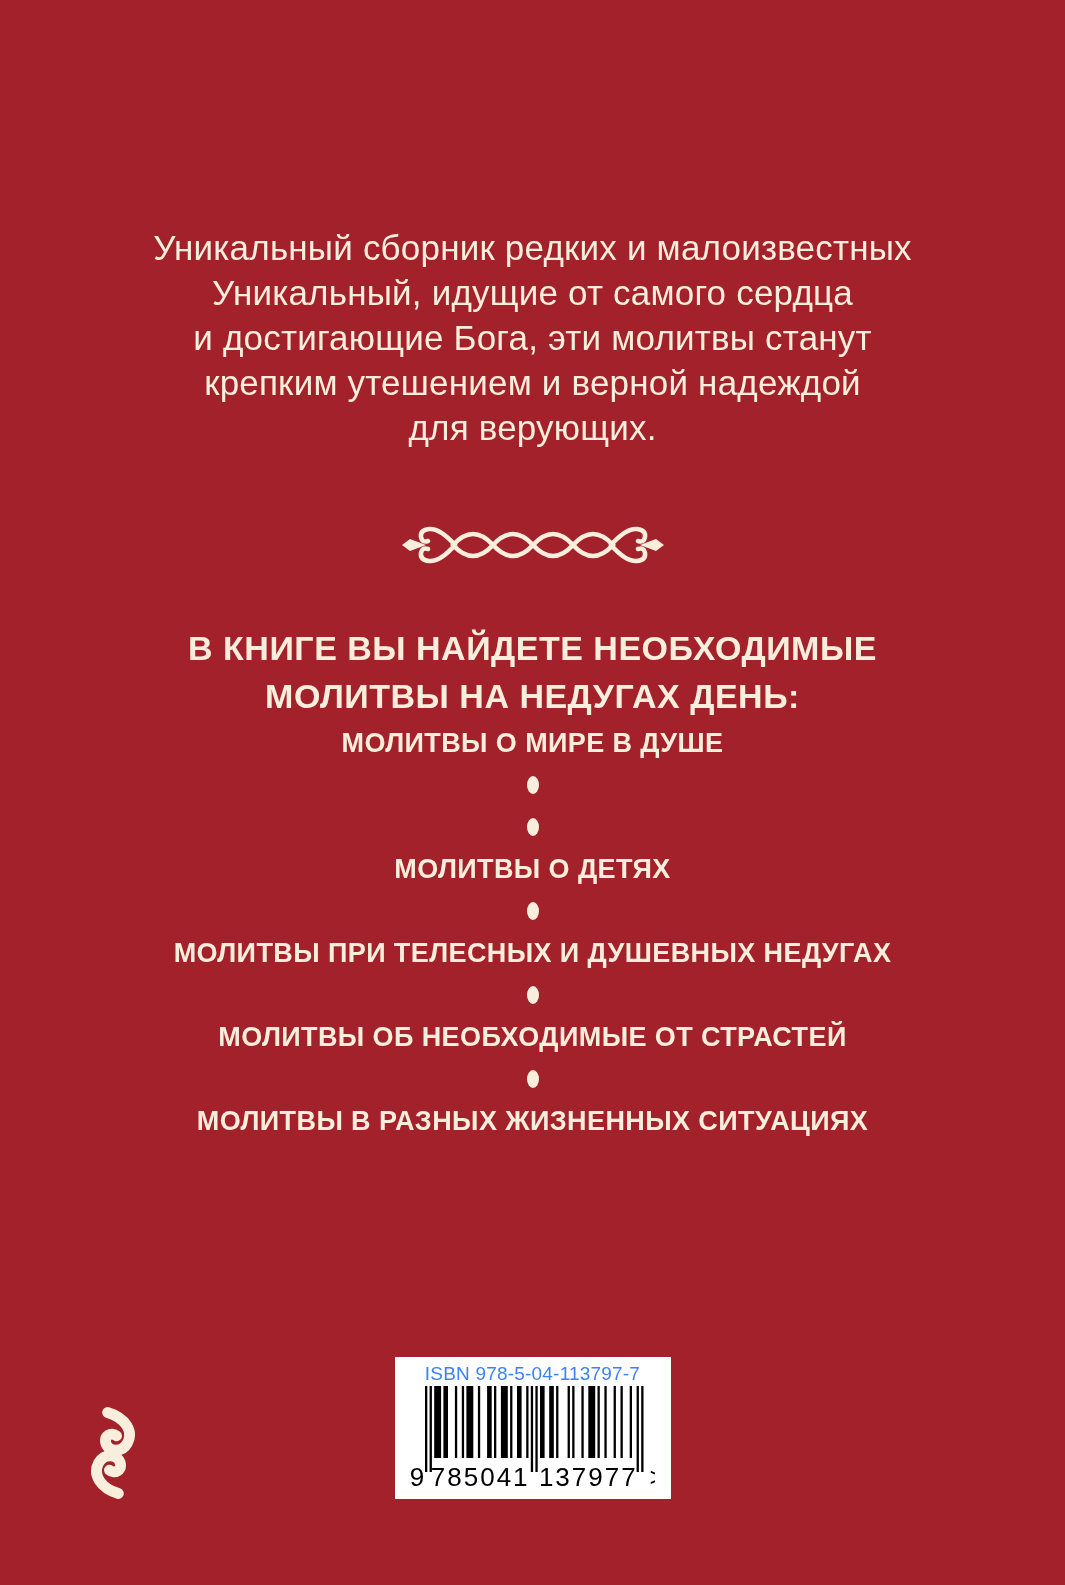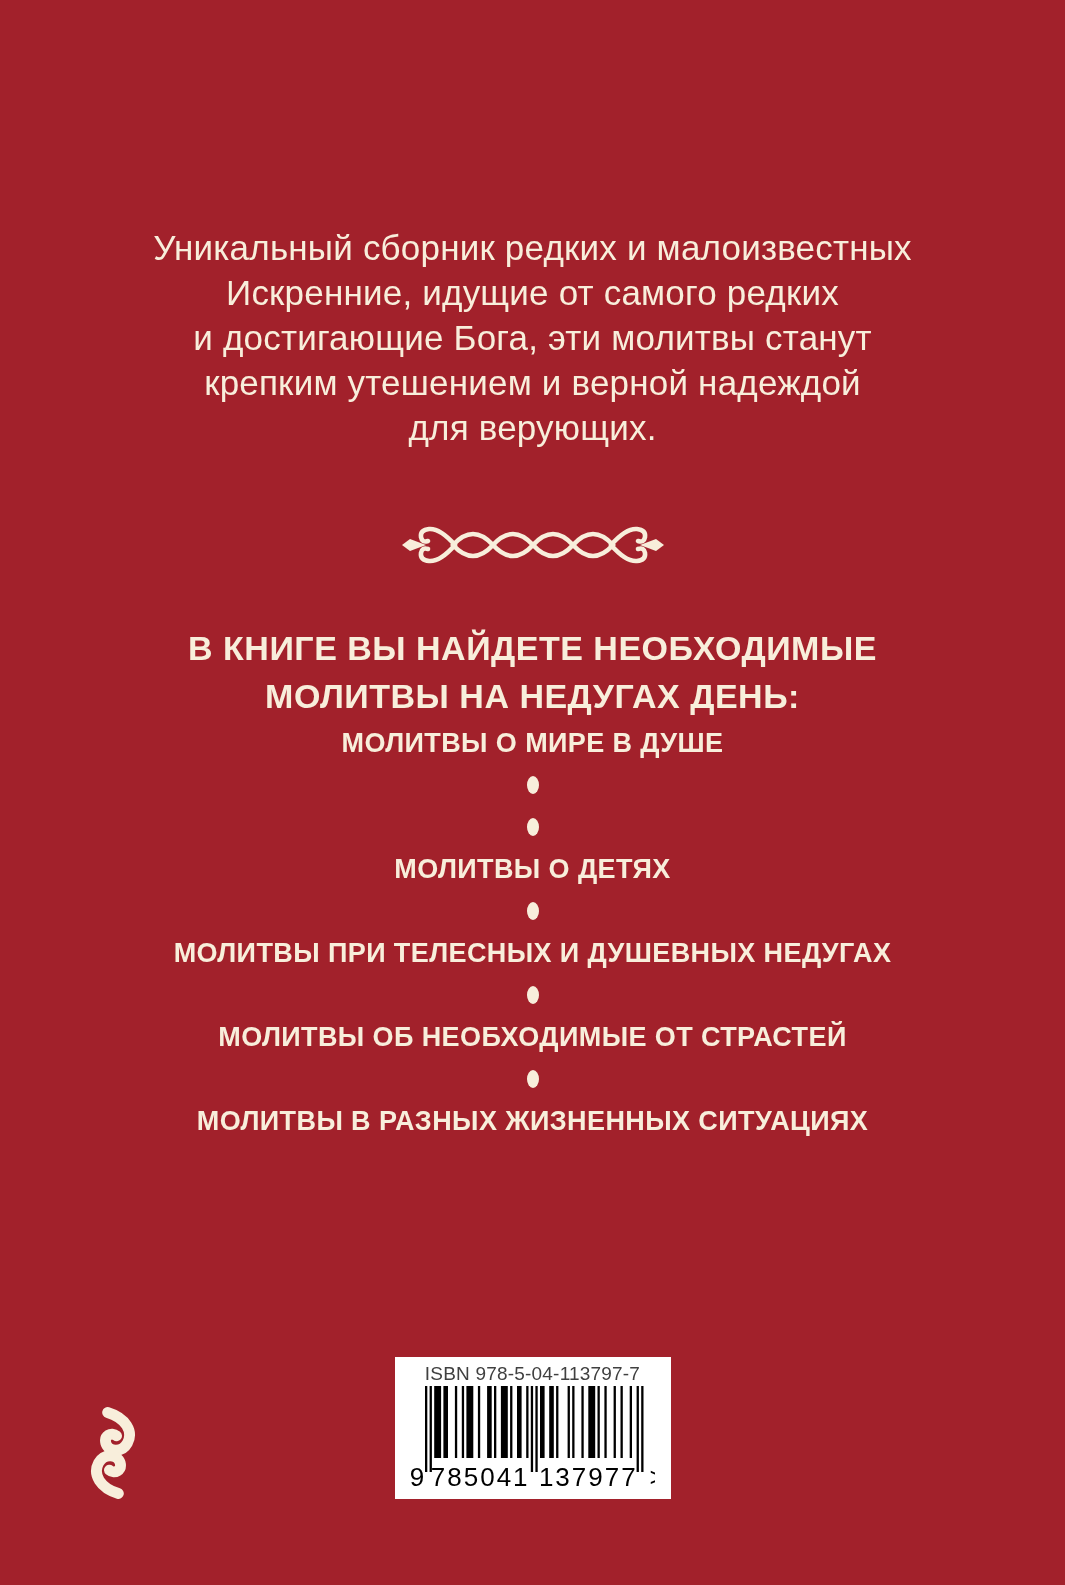--- a/index.html
+++ b/index.html
@@ -79,41 +79,41 @@
     width:276px;height:142px;
     background:#ffffff;
     color:#000;
     box-sizing:border-box;
     padding-top:6px;
     text-align:center;
   }
   .isbn-label{
     font-size:19px;
     line-height:22px;
-    color:#404040;
+    color:#3b82f6;
     letter-spacing:0.2px;
     white-space:nowrap;
   }
   .bc-box svg{display:block;margin:1px auto 0;}
   
   .logo{
     position:absolute;
     left:86px;top:1406px;
     color:var(--fg);
     line-height:0;
   }
 </style>
 </head>
 <body>
 
 <div class="cover">
 
   <div class="blurb" id="blurb">
       <div>Уникальный сборник редких и малоизвестных</div>
-      <div>Искренние, идущие от самого редких</div>
+      <div>Уникальный, идущие от самого сердца</div>
       <div>и достигающие Бога, эти молитвы станут</div>
       <div>крепким утешением и верной надеждой</div>
       <div>для верующих.</div>
     </div>
 
   <div class="ornament">
     <svg width="270" height="58" viewBox="0 0 270 58">
       <g fill="none" stroke="currentColor" stroke-width="4.6" stroke-linecap="round">
         <path d="M55 29 Q75 7 95 29 Q115 51 135 29 Q155 7 175 29 Q195 51 215 29"></path>
         <path d="M55 29 Q75 51 95 29 Q115 7 135 29 Q155 51 175 29 Q195 7 215 29"></path>

